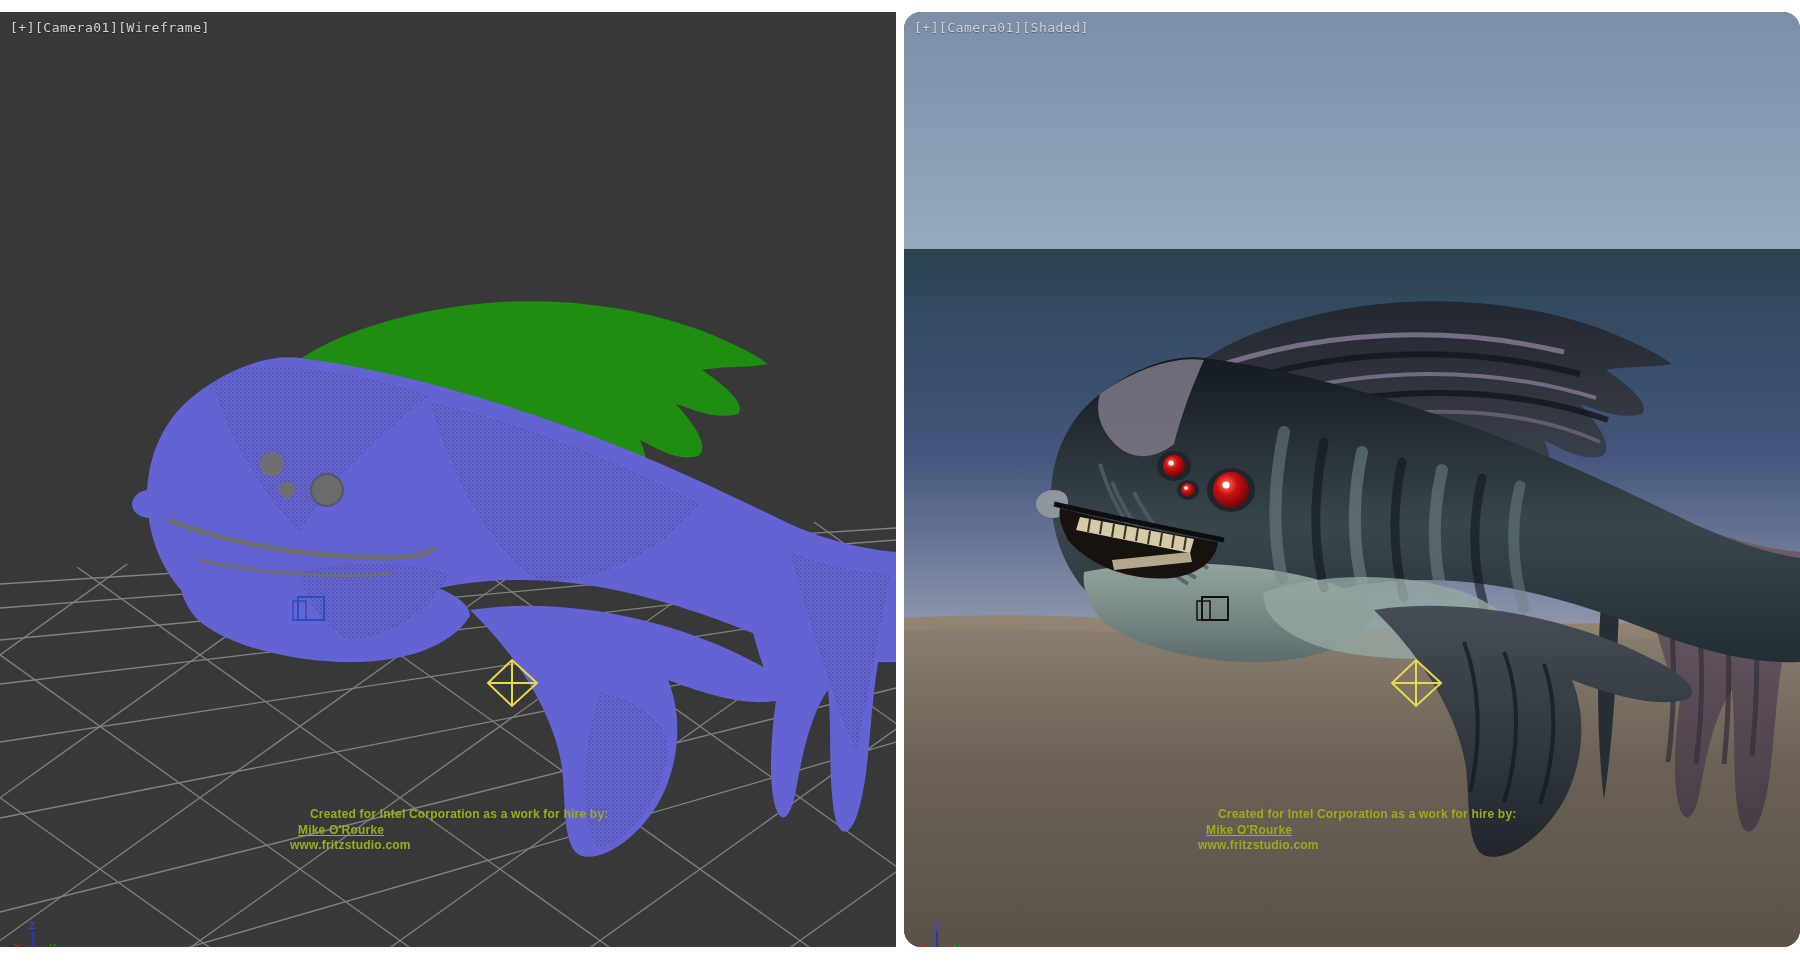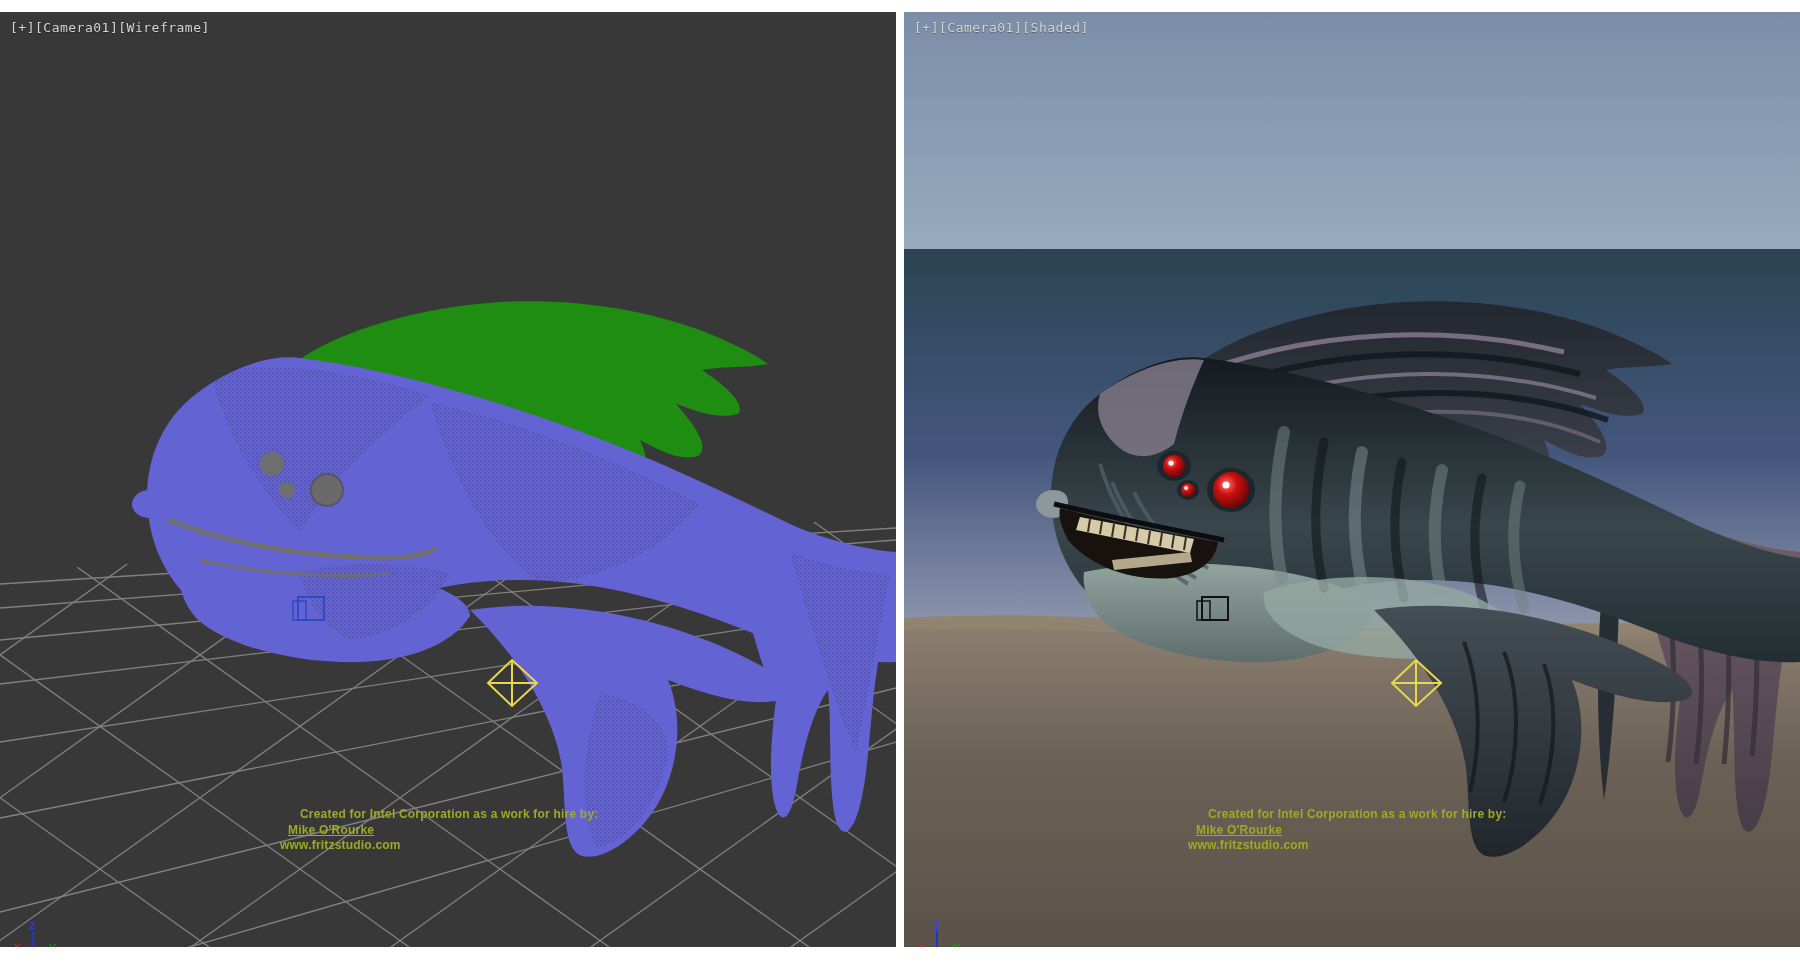--- a/index.html
+++ b/index.html
@@ -3,34 +3,34 @@
 <meta charset="utf-8">
 <style>
   html,body{margin:0;padding:0;}
   body{
     width:1800px;height:978px;position:relative;overflow:hidden;
     background:#ffffff;
     font-family:"Liberation Sans", sans-serif;
   }
   .viewport{position:absolute;top:12px;height:935px;width:896px;overflow:hidden;}
   .viewport.left{left:0;background:#383838;}
-  .viewport.right{left:904px;background:#46577e;}
+  .viewport.right{left:904px;background:#46577e;border-radius:17px;}
   .divider{position:absolute;top:0;left:896px;width:8px;height:968px;background:#ffffff;cursor:col-resize;}
   .scene{position:absolute;top:0;left:0;width:896px;height:968px;display:block;}
   .vp-label{
     position:absolute;top:8px;left:10px;
     font-family:"DejaVu Sans Mono", monospace;
     font-size:13px;letter-spacing:.5px;color:#d4d4d4;
     text-shadow:0 1px 1px rgba(0,0,0,.35);
     cursor:pointer;user-select:none;
   }
   .credit{
     position:absolute;top:795px;
     font-size:12px;font-weight:bold;line-height:15.5px;
-    color:#9dab20;letter-spacing:.2px;white-space:nowrap;
+    color:#9dab20;letter-spacing:.2px;white-space:nowrap;margin-left:10px;
   }
   .viewport.left  .credit{left:280px;}
   .viewport.right .credit{left:284px;}
   .credit .l1{padding-left:20px;}
   .credit .l2{padding-left:8px;text-decoration:underline;}
   .gizmo{position:absolute;left:8px;top:908px;width:64px;height:52px;}
   .gizmo text{font-size:12px;font-family:"DejaVu Sans", sans-serif;}
 </style>
 </head>
 <body>

